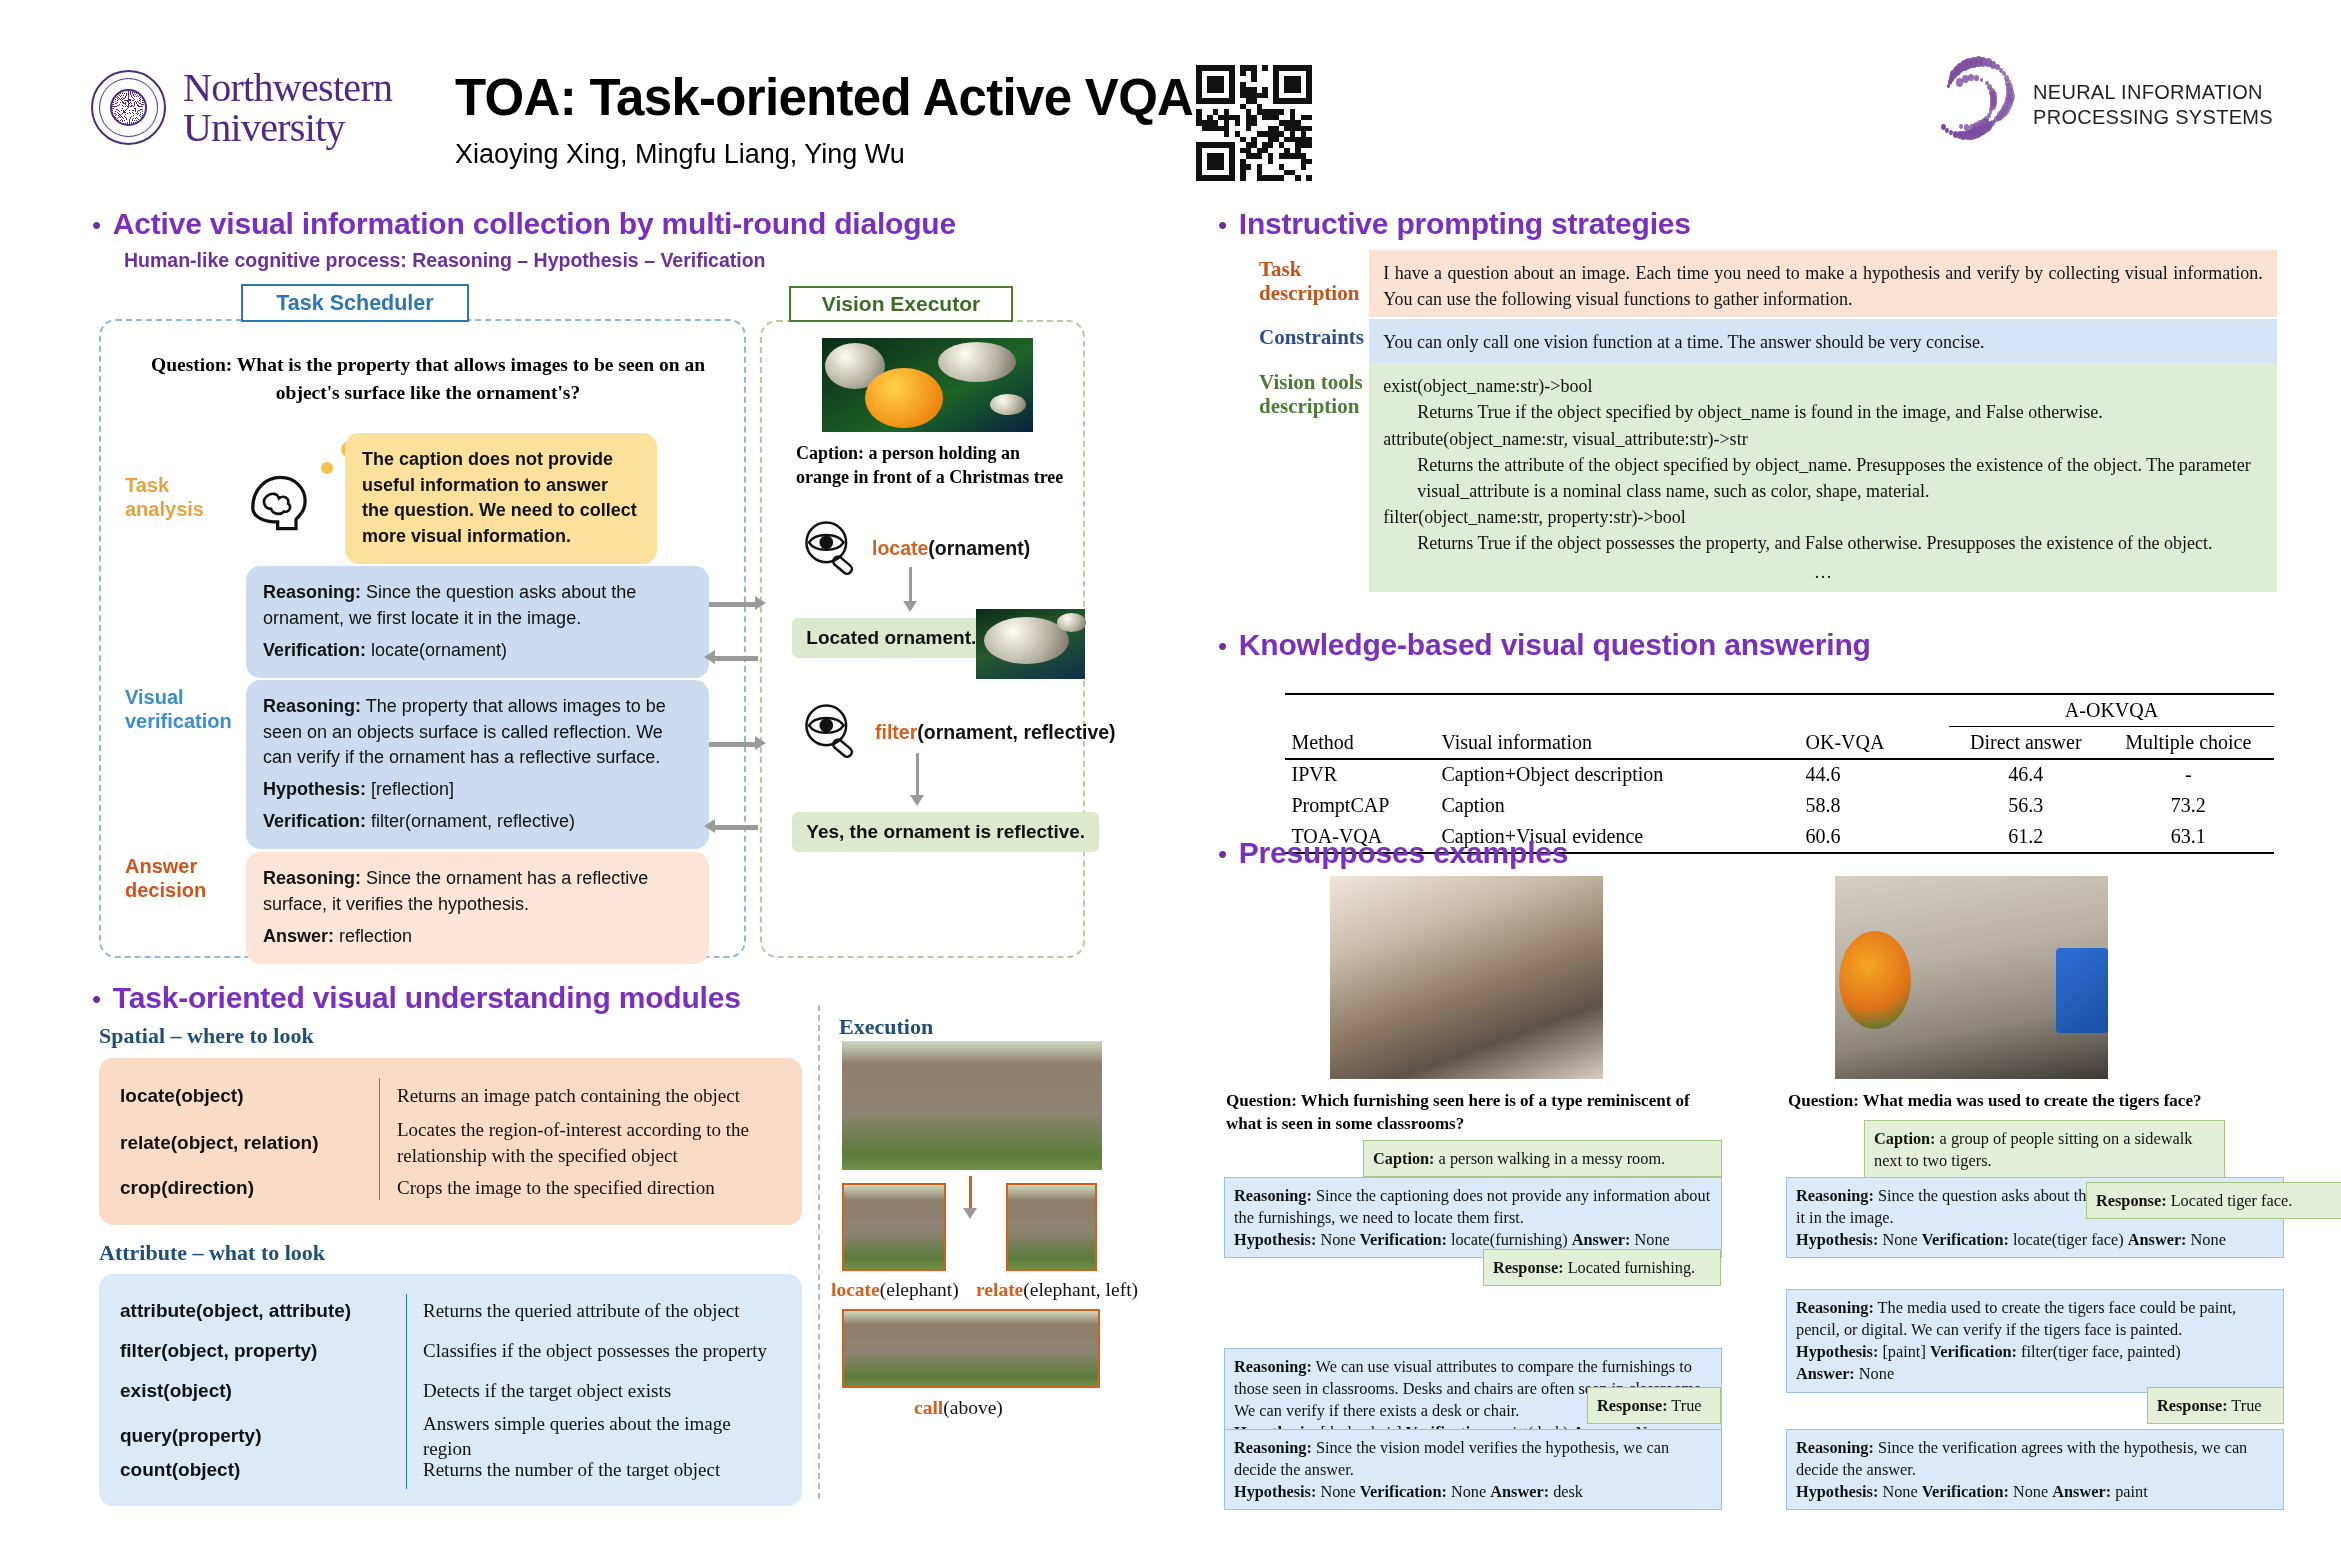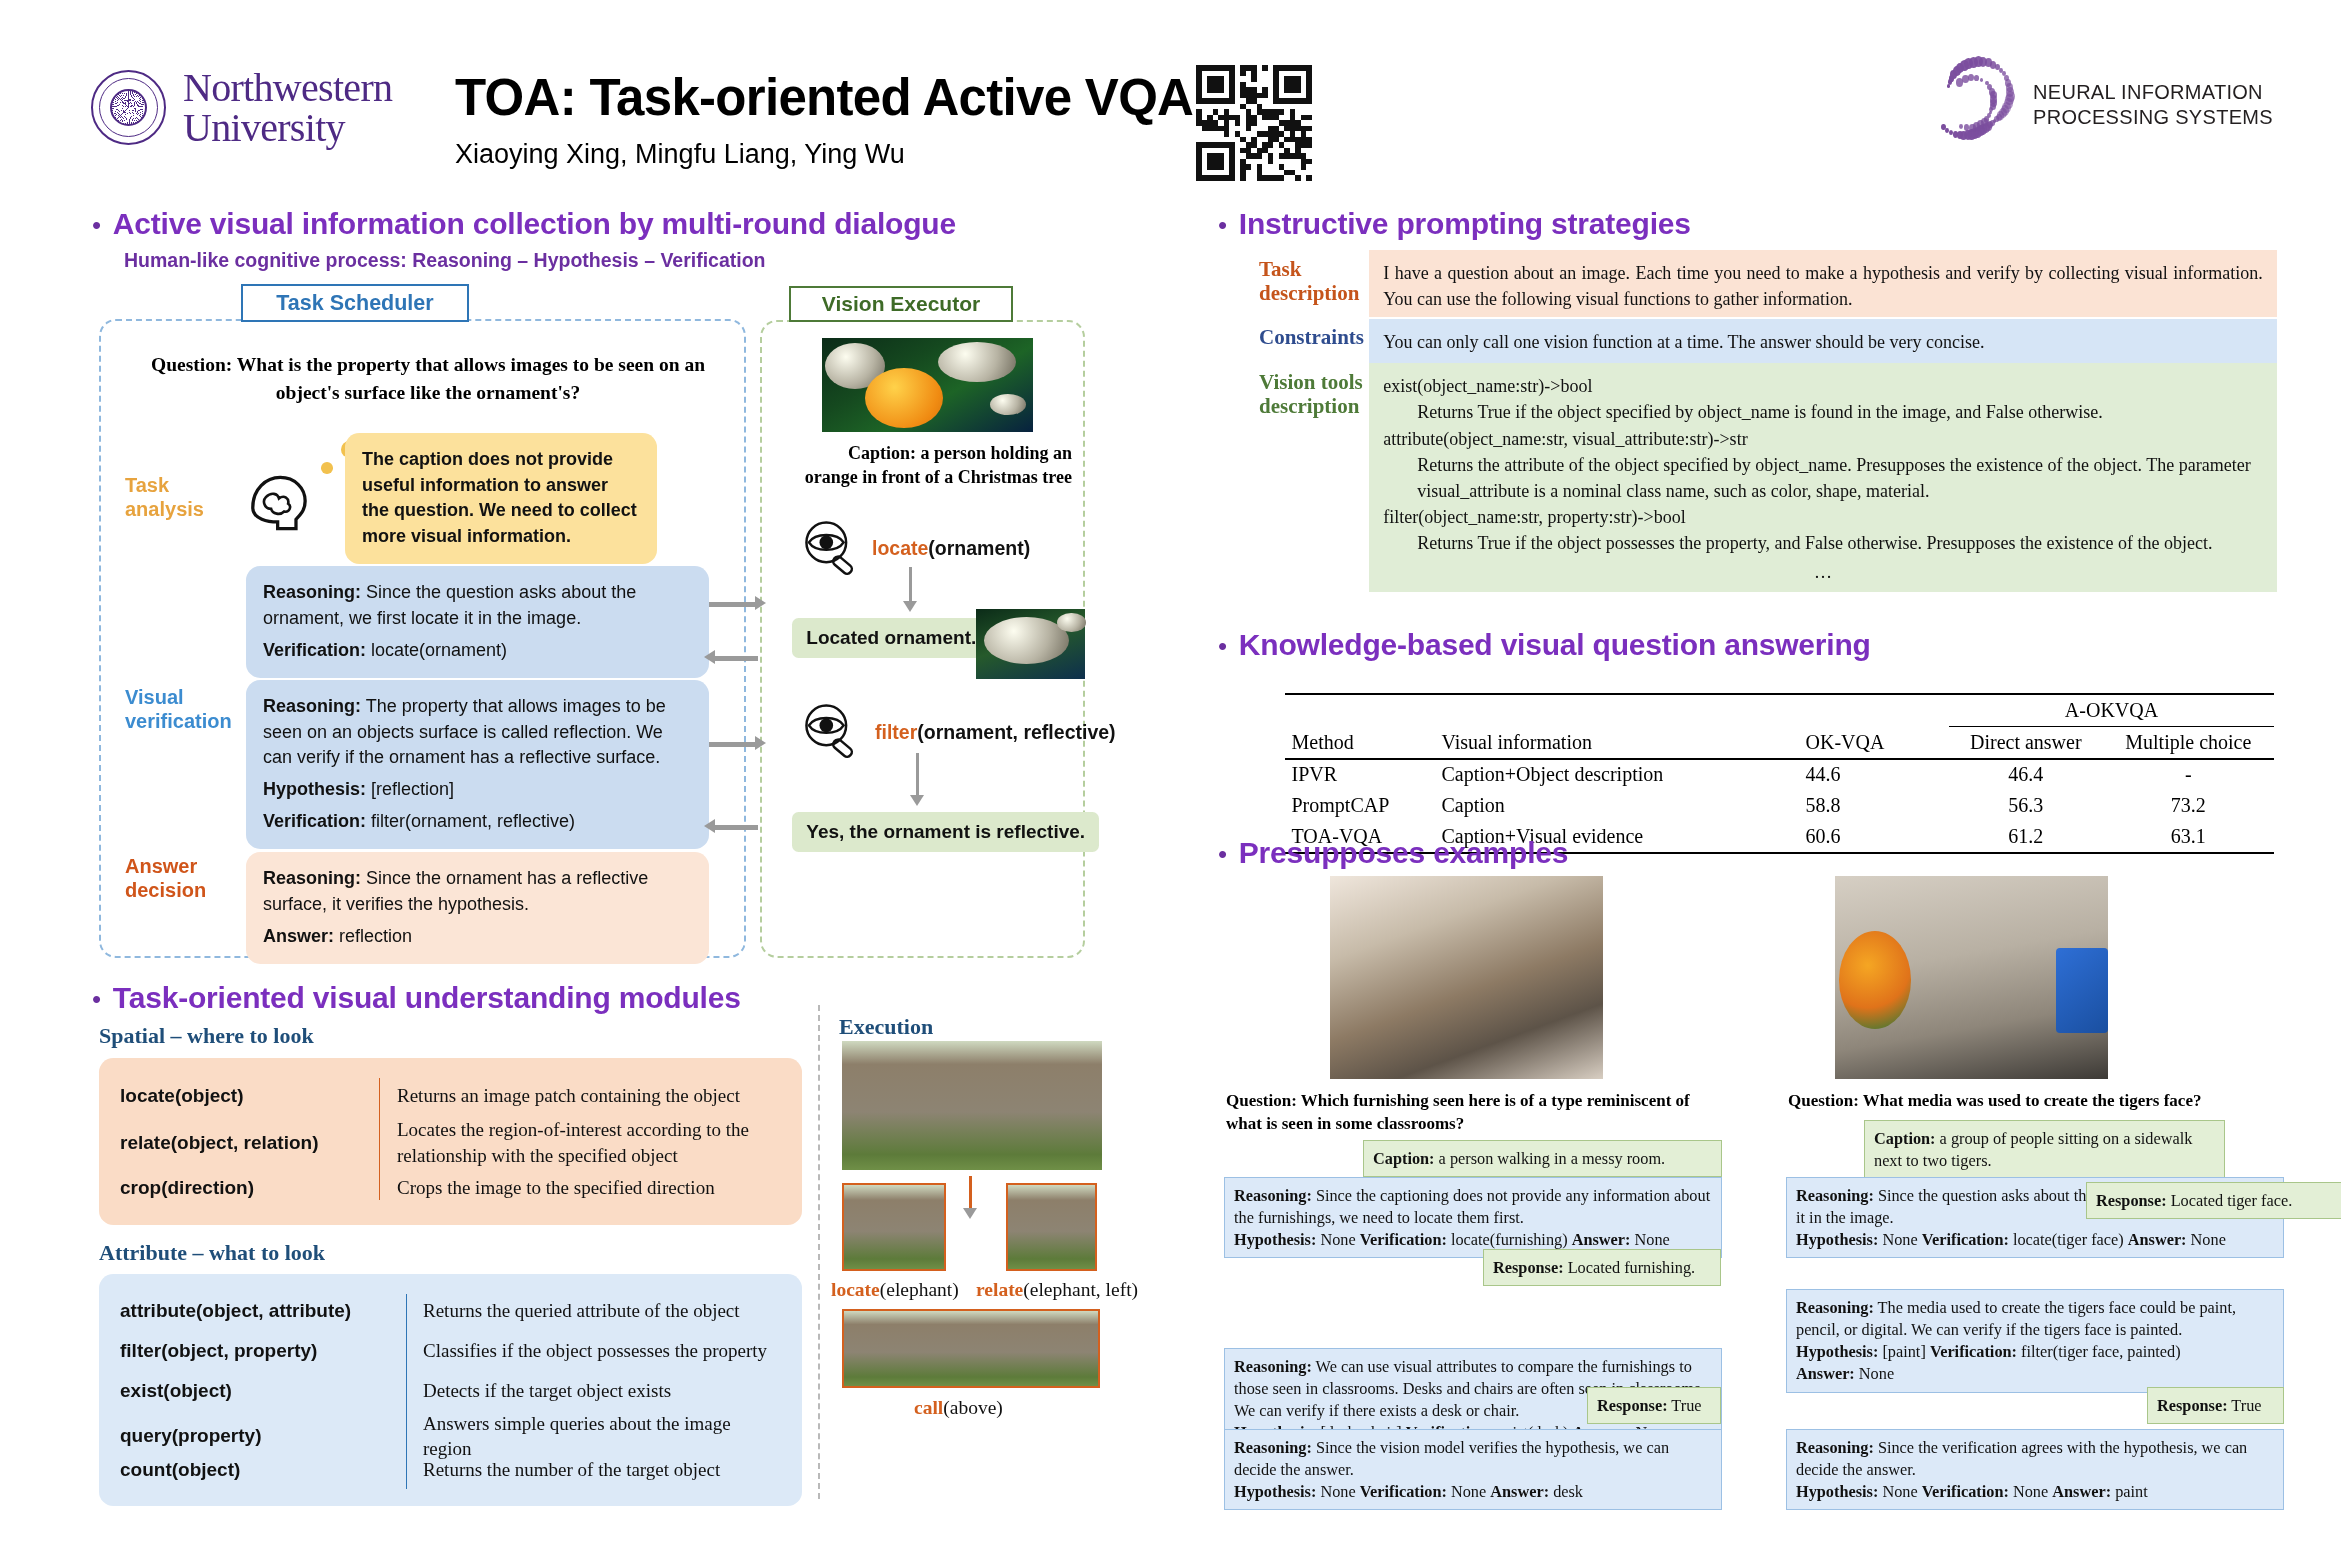--- a/index.html
+++ b/index.html
@@ -74,21 +74,21 @@
   .bubble b { font-weight: 700; }
 
   
   .exec-img { position: absolute; left: 822px; top: 338px; width: 211px; height: 94px;
     background: linear-gradient(150deg,#0b2b18 0%,#15491f 35%,#1d6426 60%,#07213f 100%); }
   .exec-img .orange { position: absolute; left: 43px; top: 30px; width: 78px; height: 60px; border-radius: 50%;
     background: radial-gradient(circle at 38% 32%, #FFD24A, #F08B12 70%, #D4700B); }
   .exec-img .ball { position: absolute; border-radius: 50%;
     background: radial-gradient(circle at 35% 30%, #fdfdf0, #b8b4a4 55%, #6b6758); }
   .exec-cap { position: absolute; left: 796px; top: 441px; width: 276px;
-    font-family: "Liberation Serif", serif; font-weight: 700; font-size: 18px; line-height: 1.36; color:#000;text-align:right; }
+    font-family: "Liberation Serif", serif; font-weight: 700; font-size: 18px; line-height: 1.36; color:#000; }
 
   .mag { position: absolute; width: 62px; height: 56px; }
   .mag svg { width: 100%; height: 100%; }
   .fn-call { position: absolute; font-size: 19.5px; font-weight: 700; color: #111; white-space: nowrap; }
   .fn-call em { font-style: normal; color: #D4601E; }
   .green-pill { position: absolute; background: #DCE9CC; border-radius: 6.5px; padding: 9px 14.3px;
     font-size: 19px; font-weight: 700; color: #111; }
   .crop-img { position: absolute; left: 976px; top: 609px; width: 109px; height: 70px;
     background: linear-gradient(160deg,#0b2b18 0%,#265a2b 45%,#0d2f4d 100%); }
   .crop-img .ball { position: absolute; border-radius: 50%;

